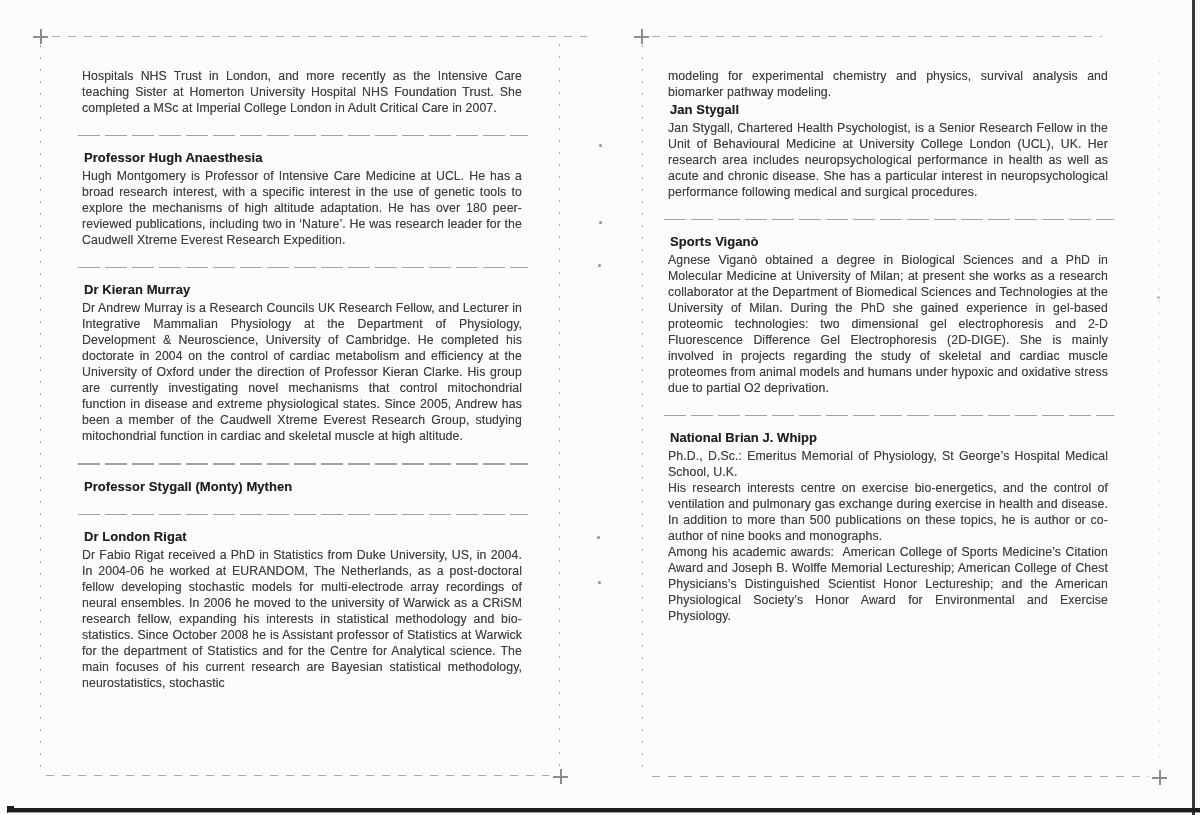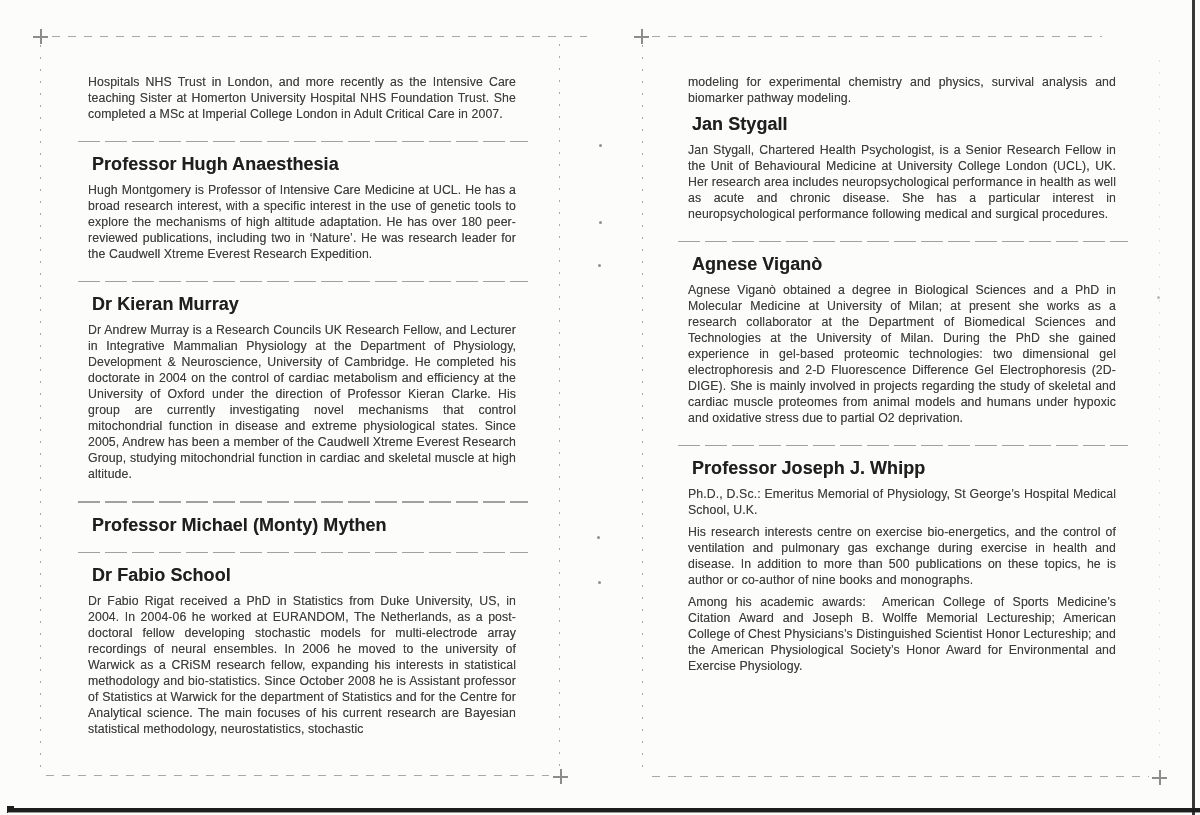--- a/index.html
+++ b/index.html
@@ -9,24 +9,24 @@
     font-family:"Liberation Sans","DejaVu Sans",sans-serif;
   }
   
   .col{
     position:absolute;top:68px;width:440px;
     font-size:12.3px;line-height:16px;letter-spacing:.1px;
     color:var(--ink,#3e3e3e);
     text-shadow:0 0 .45px rgba(62,62,62,.55);
   }
   .col-left{left:82px;}
-  .col-right{left:682px;}
-  .col p{margin:6px;text-align:justify;}
+  .col-right{left:668px;}
+  .col p{margin:0;text-align:justify;}
   .col h3{
-    margin:10px;font-size:18px;line-height:16px;font-weight:700;
+    margin:2px;font-size:13px;line-height:16px;font-weight:700;
     color:var(--heading-ink,#1f1f1f);letter-spacing:.05px;
   }
   .mt{margin-top:16px;}
   .gap{margin-top:16px;}
   
   .rule{
     height:1.2px;margin:19px -6px 14px -4px;border:0;
     background:repeating-linear-gradient(to right,var(--rule,#7d7d7d) 0 22px,transparent 22px 27px);
     opacity:.72;
   }
@@ -76,45 +76,45 @@
       <h3>Professor Hugh Anaesthesia</h3>
       <p>Hugh Montgomery is Professor of Intensive Care Medicine at UCL. He has a broad research interest, with a specific interest in the use of genetic tools to explore the mechanisms of high altitude adaptation. He has over 180 peer-reviewed publications, including two in ‘Nature’. He was research leader for the Caudwell Xtreme Everest Research Expedition.</p>
     </section>
     <div class="rule"></div>
     <section>
       <h3>Dr Kieran Murray</h3>
       <p>Dr Andrew Murray is a Research Councils UK Research Fellow, and Lecturer in Integrative Mammalian Physiology at the Department of Physiology, Development &amp; Neuroscience, University of Cambridge. He completed his doctorate in 2004 on the control of cardiac metabolism and efficiency at the University of Oxford under the direction of Professor Kieran Clarke. His group are currently investigating novel mechanisms that control mitochondrial function in disease and extreme physiological states. Since 2005, Andrew has been a member of the Caudwell Xtreme Everest Research Group, studying mitochondrial function in cardiac and skeletal muscle at high altitude.</p>
     </section>
     <div class="rule"></div>
     <section>
-      <h3>Professor Michael (Monty) Mythen</h3>
+      <h3>Professor Stygall (Monty) Mythen</h3>
     </section>
     <div class="rule"></div>
     <section>
-      <h3>Dr Fabio School</h3>
+      <h3>Dr London Rigat</h3>
       <p>Dr Fabio Rigat received a PhD in Statistics from Duke University, US, in 2004. In 2004-06 he worked at EURANDOM, The Netherlands, as a post-doctoral fellow developing stochastic models for multi-electrode array recordings of neural ensembles. In 2006 he moved to the university of Warwick as a CRiSM research fellow, expanding his interests in statistical methodology and bio-statistics. Since October 2008 he is Assistant professor of Statistics at Warwick for the department of Statistics and for the Centre for Analytical science. The main focuses of his current research are Bayesian statistical methodology, neurostatistics, stochastic</p>
     </section>
   </div>
 
   <div class="col col-right">
     <section>
       <p>modeling for experimental chemistry and physics, survival analysis and biomarker pathway modeling.</p>
     </section>
     <section>
       <h3 class="mt">Jan Stygall</h3>
       <p>Jan Stygall, Chartered Health Psychologist, is a Senior Research Fellow in the Unit of Behavioural Medicine at University College London (UCL), UK. Her research area includes neuropsychological performance in health as well as acute and chronic disease. She has a particular interest in neuropsychological performance following medical and surgical procedures.</p>
     </section>
     <div class="rule"></div>
     <section>
-      <h3>Agnese Viganò</h3>
+      <h3>Sports Viganò</h3>
       <p>Agnese Viganò obtained a degree in Biological Sciences and a PhD in Molecular Medicine at University of Milan; at present she works as a research collaborator at the Department of Biomedical Sciences and Technologies at the University of Milan. During the PhD she gained experience in gel-based proteomic technologies: two dimensional gel electrophoresis and 2-D Fluorescence Difference Gel Electrophoresis (2D-DIGE). She is mainly involved in projects regarding the study of skeletal and cardiac muscle proteomes from animal models and humans under hypoxic and oxidative stress due to partial O2 deprivation.</p>
     </section>
     <div class="rule"></div>
     <section>
-      <h3>Professor Joseph J. Whipp</h3>
+      <h3>National Brian J. Whipp</h3>
       <p>Ph.D., D.Sc.: Emeritus Memorial of Physiology, St George’s Hospital Medical School, U.K.</p>
       <p class="gap">His research interests centre on exercise bio-energetics, and the control of ventilation and pulmonary gas exchange during exercise in health and disease. In addition to more than 500 publications on these topics, he is author or co-author of nine books and monographs.</p>
       <p>Among his academic awards:&nbsp; American College of Sports Medicine’s Citation Award and Joseph B. Wolffe Memorial Lectureship; American College of Chest Physicians’s Distinguished Scientist Honor Lectureship; and the American Physiological Society’s Honor Award for Environmental and Exercise Physiology.</p>
     </section>
   </div>
 
   <div class="speck" style="left:599px;top:144px"></div>
   <div class="speck" style="left:599px;top:221px"></div>
   <div class="speck" style="left:598px;top:264px"></div>
   <div class="speck" style="left:597px;top:536px"></div>

